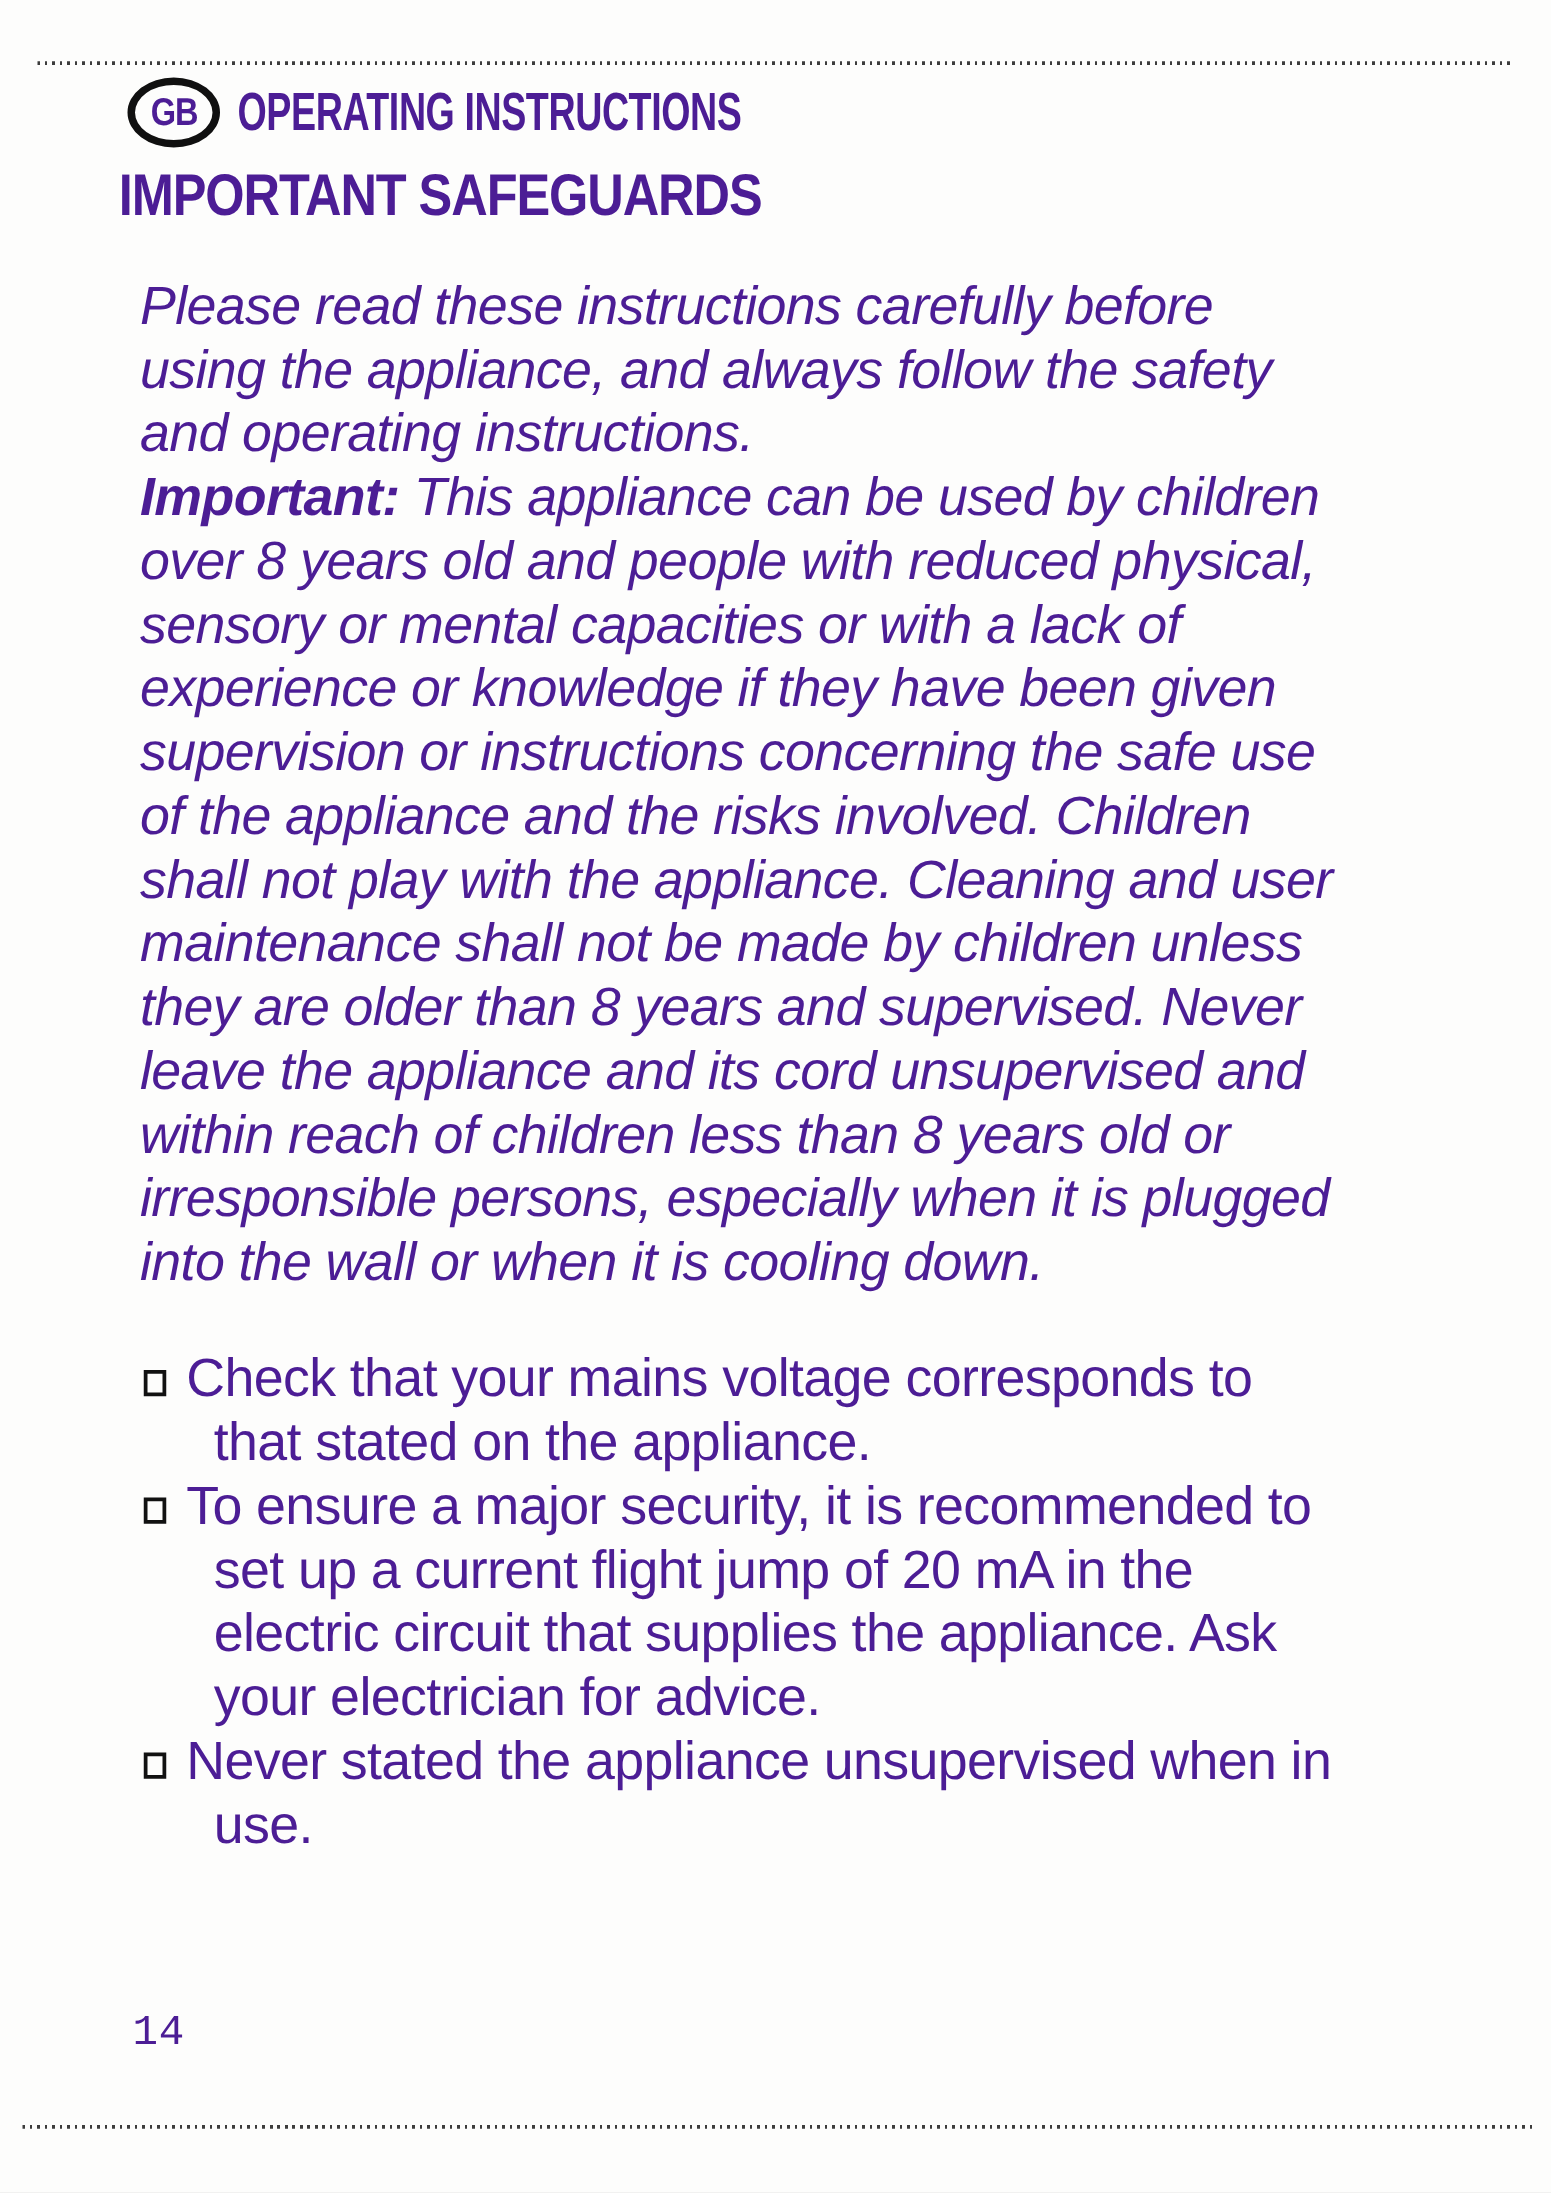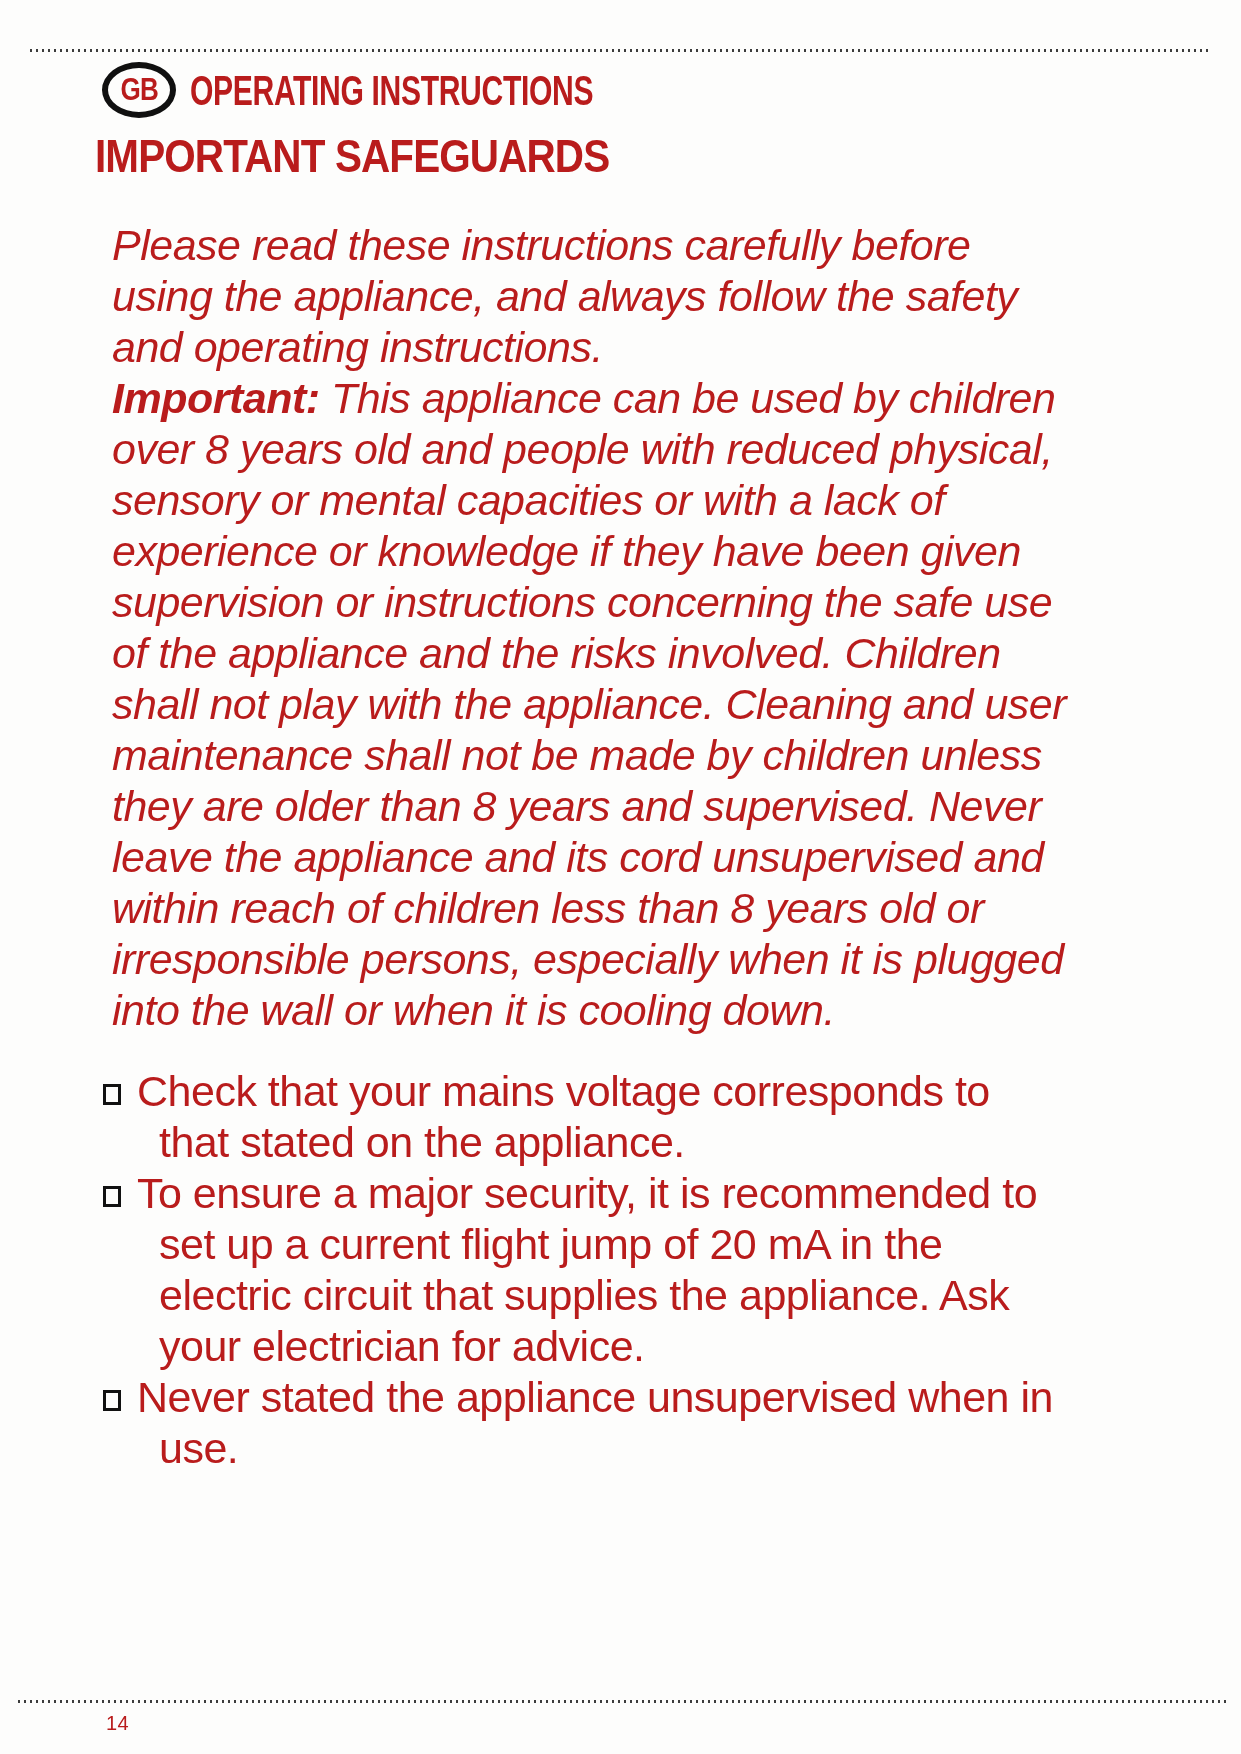--- a/index.html
+++ b/index.html
@@ -6,21 +6,21 @@
     margin: 0;
     padding: 0;
     background: #e8e8e8;
   }
   .page {
     position: relative;
     width: 1241px;
     height: 1754px;
     margin: 0 auto;
     background: #fdfdfc;
-    color: #b91c1c;
+    color: #4c1d95;
     font-family: "Liberation Sans", "DejaVu Sans", sans-serif;
     overflow: hidden;
   }
   .rule {
     position: absolute;
     height: 3px;
     background: repeating-linear-gradient(90deg, #3c3c3c 0 2px, transparent 2px 6px);
   }
   .rule-top { left: 30px; top: 49px; width: 1178px; }
   .rule-bottom { left: 18px; top: 1700px; width: 1210px; }
@@ -78,21 +78,21 @@
     line-height: 51px;
     letter-spacing: -0.5px;
     white-space: pre;
   }
   .imp { font-weight: bold; text-align: center; }
 
   .bullets {
     position: absolute;
     left: 100px;
     top: 1066px;
-    margin: 0;
+    margin: 12px;
     padding: 0;
     list-style: none;
     font-size: 43px;
     line-height: 51px;
     letter-spacing: -0.5px;
   }
   .bullets li {
     display: flex;
     align-items: flex-start;
   }
@@ -104,23 +104,24 @@
     margin: 18px 16px 0 3px;
   }
   .li-text {
     white-space: pre;
     padding-left: 22px;
     text-indent: -22px;
   }
   .page-number {
     position: absolute;
     left: 106px;
-    top: 1712px;
-    font-size: 20px;
+    top: 1608px;
+    font-size: 34px;
     letter-spacing: 0.5px;
+    font-family: Liberation Mono, monospace;
   }
 </style>
 </head>
 <body>
 
 <div class="page">
 
   <div class="rule rule-top"></div>
 
   <div class="header-row">

